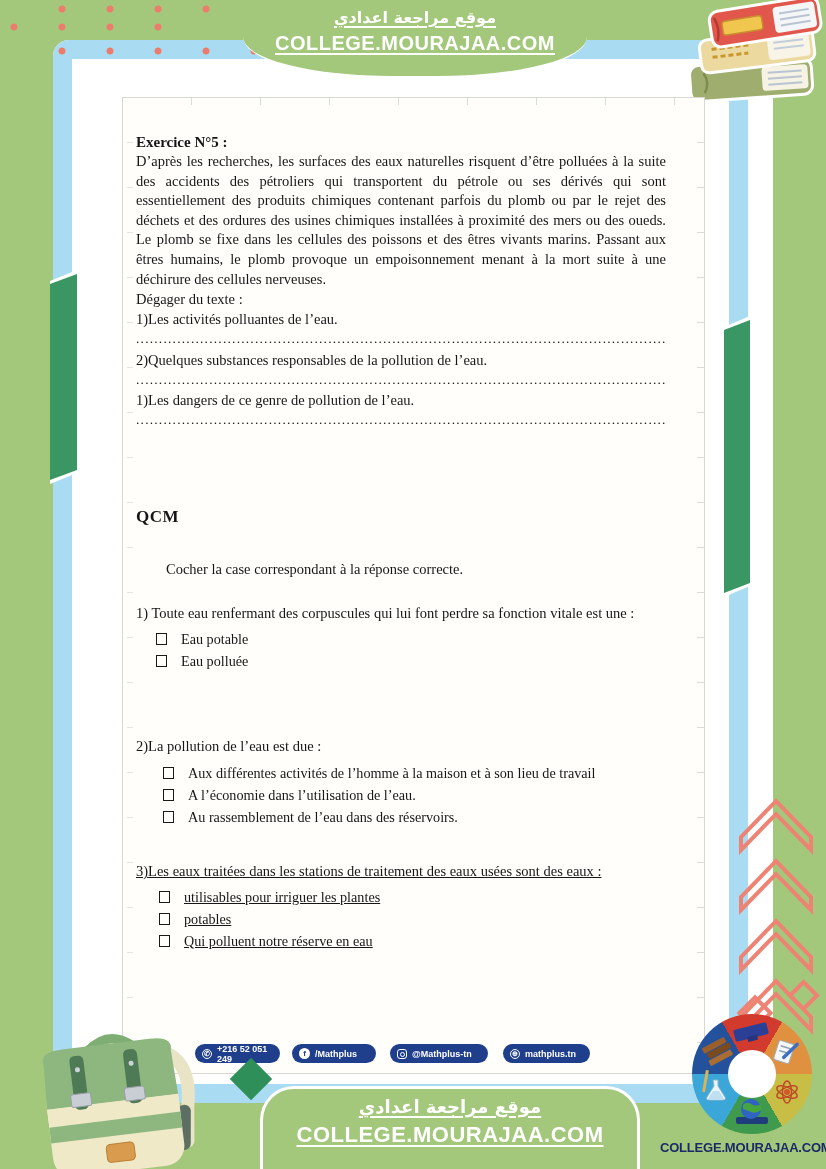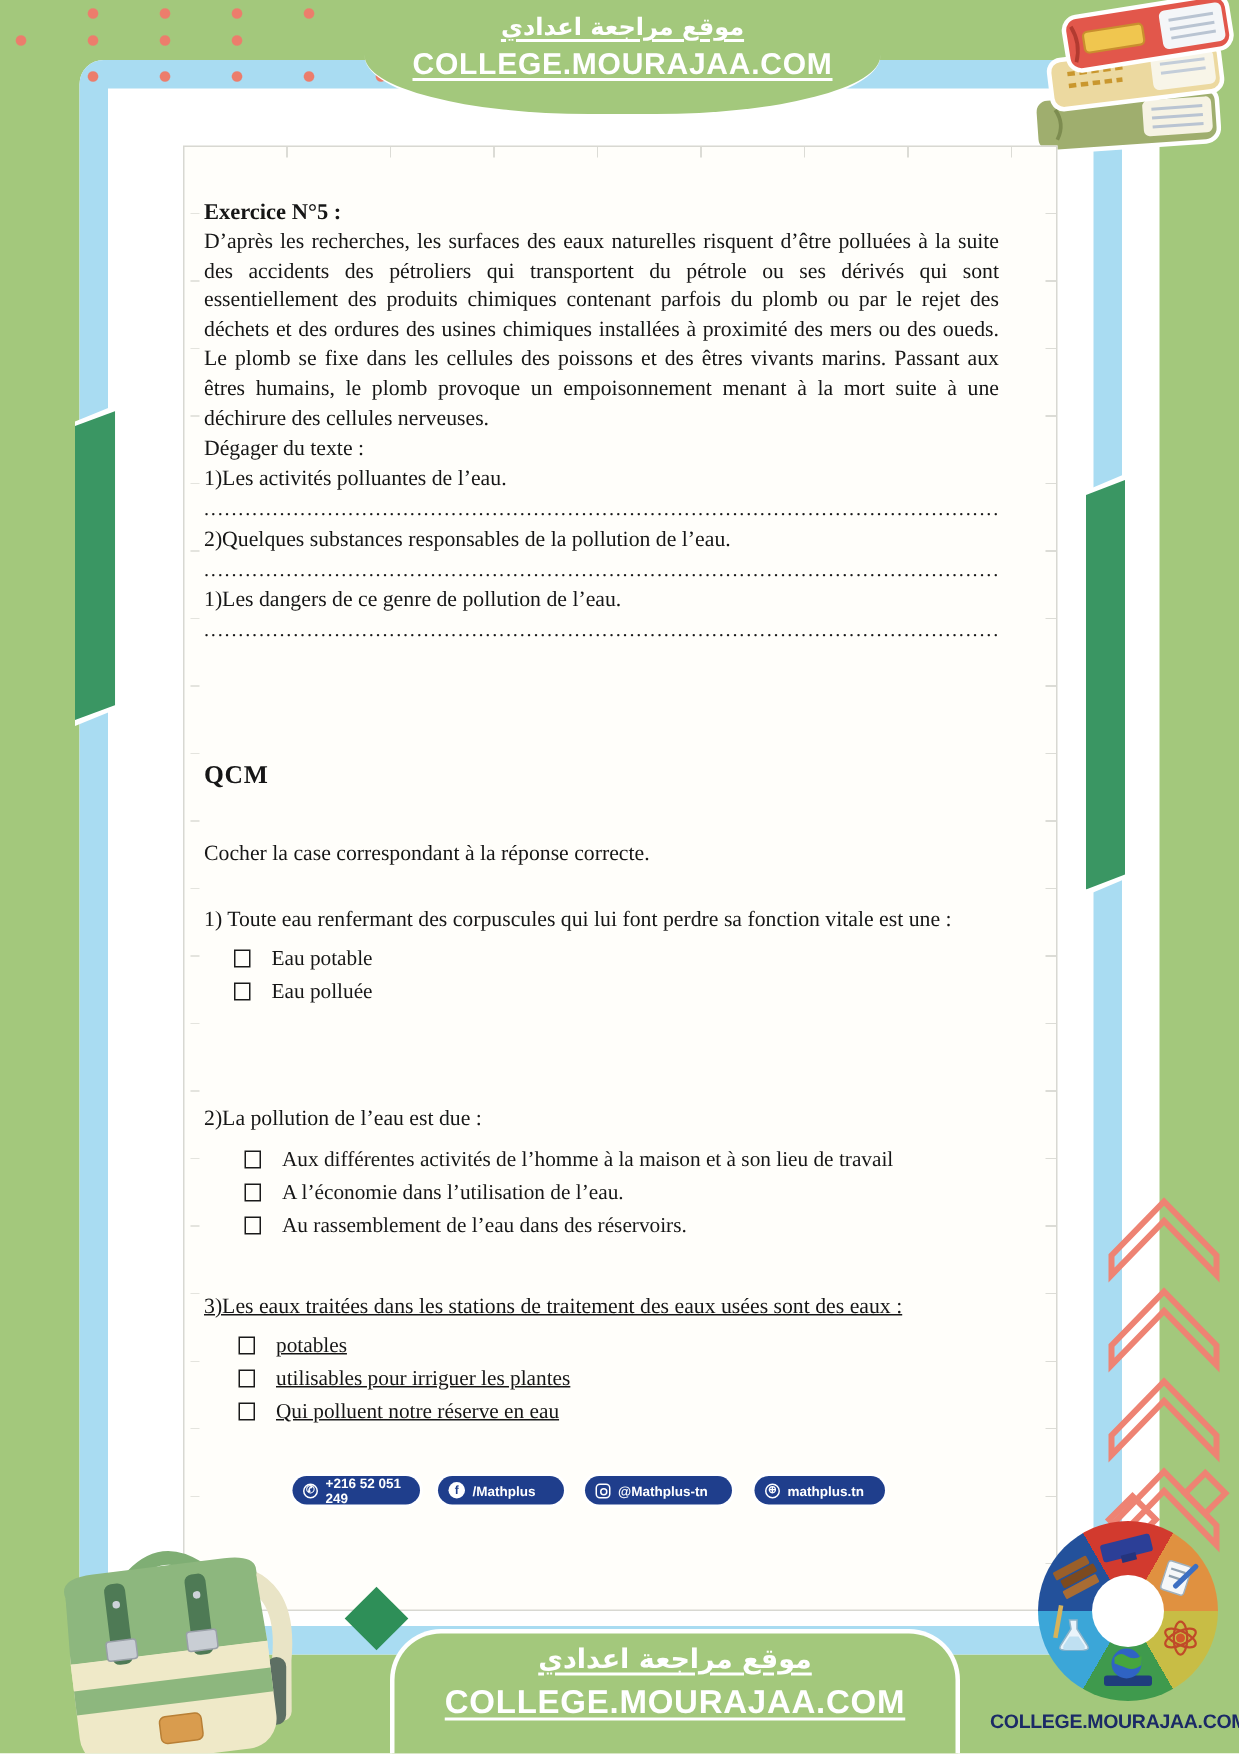--- a/index.html
+++ b/index.html
@@ -50,21 +50,21 @@
   .plain{font-size:14.5px;line-height:20px;}
   .dotline{white-space:nowrap;overflow:hidden;font-size:13.5px;letter-spacing:1.2px;line-height:20.5px;}
   .qcm-title{font-weight:bold;font-size:17px;letter-spacing:.5px;}
   .qtext{font-size:14.5px;line-height:21px;text-align:justify;}
   .opts{margin-top:8px;}
   .opt{display:flex;align-items:flex-start;margin-bottom:7px;font-size:14.2px;line-height:15px;}
   .cb{flex:none;width:9px;height:10px;border:1.6px solid #1a1a1a;margin-right:14px;margin-top:1px;background:#fffefa;}
   .ind1{padding-left:20px;} .ind2{padding-left:27px;} .ind3{padding-left:23px;}
 
   
-  .pill{top:984px;height:19px;background:#1f3e8c;border-radius:10px;display:flex;align-items:center;
+  .pill{top:1044px;height:19px;background:#1f3e8c;border-radius:10px;display:flex;align-items:center;
     padding:0 7px;box-sizing:border-box;color:#ffffff;font-size:9px;font-weight:bold;gap:5px;box-shadow:0 0 0 2px #ffffff;}
   .ic-circle{flex:none;width:11px;height:11px;border-radius:50%;background:#ffffff;color:#1f3e8c;
     display:flex;align-items:center;justify-content:center;font-size:8px;font-weight:bold;line-height:1;}
   .ic-ring{flex:none;width:10px;height:10px;border-radius:50%;border:1.3px solid #ffffff;box-sizing:border-box;
     display:flex;align-items:center;justify-content:center;font-size:7px;color:#ffffff;line-height:1;}
   .ic-insta{flex:none;position:relative;width:10px;height:10px;border:1.4px solid #ffffff;border-radius:3px;box-sizing:border-box;}
   .ic-insta::after{content:'';position:absolute;left:2px;top:2px;width:3.2px;height:3.2px;border:1.2px solid #ffffff;border-radius:50%;}
 
   
   .diamond{border:4px solid #ee8373;transform:rotate(45deg);}
@@ -144,21 +144,21 @@
       <div class="plain">Dégager du texte :</div>
       <div class="plain">1)Les activités polluantes de l’eau.</div>
       <div class="dotline">..................................................................................................................................</div>
       <div class="plain">2)Quelques substances responsables de la pollution de l’eau.</div>
       <div class="dotline">..................................................................................................................................</div>
       <div class="plain">1)Les dangers de ce genre de pollution de l’eau.</div>
       <div class="dotline">..................................................................................................................................</div>
     </div>
 
     <div class="abs txt qcm-title" style="top:409px;">QCM</div>
-    <div class="abs txt plain" style="top:461px;">Cocher la case correspondant à la réponse correcte.</div>
+    <div class="abs txt plain" style="top:461px;margin-left:30px;">Cocher la case correspondant à la réponse correcte.</div>
 
     <div class="abs txt" style="top:505px;">
       <div class="qtext">1) Toute eau renfermant des corpuscules qui lui font perdre sa fonction vitale est une :</div>
       <div class="opts ind1">
         <div class="opt">
           <span class="cb"></span>
           <span>Eau potable</span>
         </div>
         <div class="opt">
           <span class="cb"></span>
@@ -183,25 +183,25 @@
           <span>Au rassemblement de l’eau dans des réservoirs.</span>
         </div>
       </div>
     </div>
 
     <div class="abs txt" style="top:763px;text-decoration:underline;">
       <div class="plain">3)Les eaux traitées dans les stations de traitement des eaux usées sont des eaux :</div>
       <div class="opts ind3" style="margin-top:9px;">
         <div class="opt">
           <span class="cb"></span>
+          <span>utilisables pour irriguer les plantes</span>
+        </div>
+        <div class="opt">
+          <span class="cb"></span>
           <span>potables</span>
-        </div>
-        <div class="opt">
-          <span class="cb"></span>
-          <span>utilisables pour irriguer les plantes</span>
         </div>
         <div class="opt">
           <span class="cb"></span>
           <span>Qui polluent notre réserve en eau</span>
         </div>
       </div>
     </div>
   </div>
 
   <div class="abs pill" style="left:195px;width:85px;">

